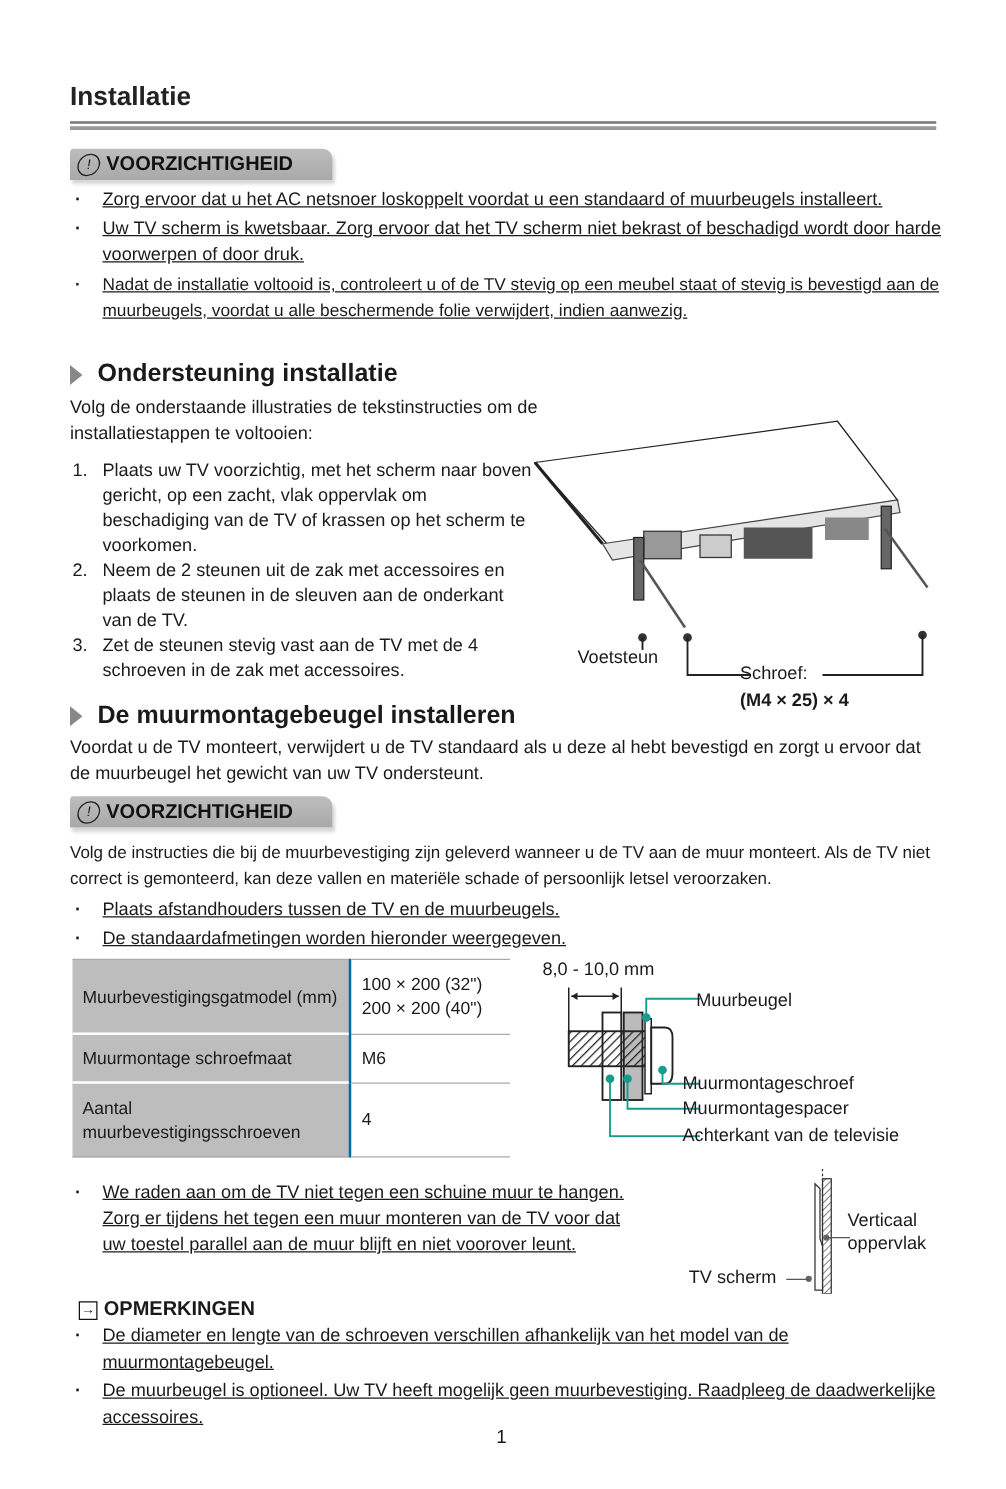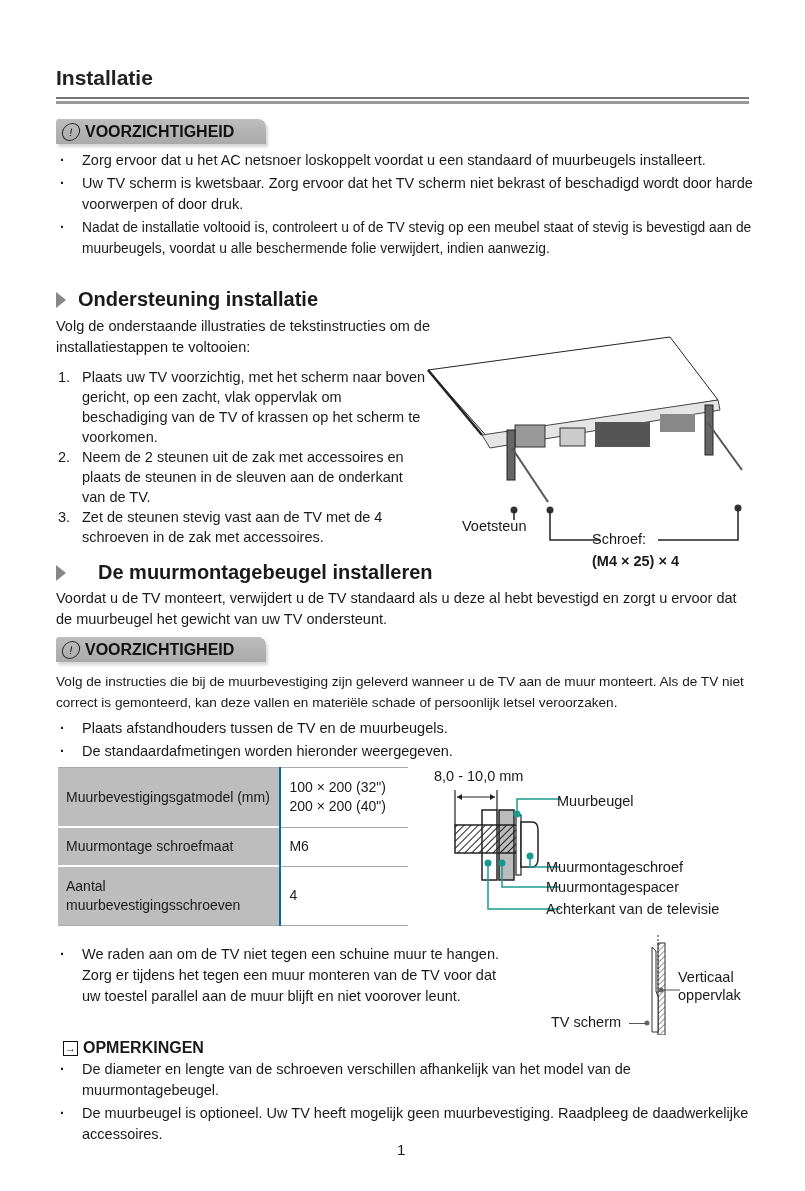--- a/index.html
+++ b/index.html
@@ -4,21 +4,21 @@
 <style>
   html, body { margin:0; padding:0; background:#ffffff; }
   body { width:805px; height:1191px; position:relative; font-family:"Liberation Sans", sans-serif; color:#1a1a1a; overflow:hidden; }
   .abs { position:absolute; }
   .title { left:56px; top:66px; font-size:21px; font-weight:bold; color:#222; }
   .rule1 { left:56px; top:97px; width:693px; height:2px; background:#777; }
   .rule2 { left:56px; top:101px; width:693px; height:3px; background:#999; }
   .badge { height:25px; background:linear-gradient(#bdbdbd,#a9a9a9); border-radius:3px 8px 0 0; box-shadow:2px 3px 3px #d6d6d6; display:flex; align-items:center; padding:0 8px 0 6px; font-weight:bold; font-size:16px; color:#111; }
   .badge .ico { width:16px; height:16px; border:1.5px solid #222; border-radius:50%; font-size:11px; display:inline-flex; align-items:center; justify-content:center; margin-right:5px; font-weight:normal; transform:skewX(-10deg); }
   .bul { font-size:14.5px; line-height:21px; }
-  .bul li { list-style:none; position:relative; padding-left:26px; margin-bottom:2px; }
+  .bul li { list-style:none; position:relative; padding-left:26px; margin-bottom:2px;text-decoration:underline; }
   .bul li::before { content:"·"; position:absolute; left:4px; top:0; font-weight:bold; }
   ul.bul { margin:0; padding:0; }
   .h2 { font-size:20px; font-weight:bold; display:flex; align-items:center; }
   .h2 .tri { width:0; height:0; border-top:8px solid transparent; border-bottom:8px solid transparent; border-left:10px solid #888; margin-right:12px; }
   .p { font-size:14.5px; line-height:21px; }
   ol.steps { margin:0; padding:0; font-size:14.5px; line-height:20px; }
   ol.steps li { list-style:none; position:relative; padding-left:24px; }
   ol.steps li .num { position:absolute; left:0; top:0; }
   table.spec { border-collapse:collapse; font-size:14px; line-height:19px; }
   table.spec td { border-top:1px solid #aaa; border-bottom:1px solid #aaa; padding:6px 8px; vertical-align:middle; }
@@ -74,21 +74,21 @@
   <circle cx="130" cy="204" r="3.5" fill="#333" transform="translate(0,-24)"></circle>
   <circle cx="318" cy="178" r="3.5" fill="#333"></circle>
   <polyline points="94,180 94,190" stroke="#222" stroke-width="1.5" fill="none"></polyline>
   <polyline points="130,180 130,210 180,210" stroke="#222" stroke-width="1.5" fill="none"></polyline>
   <polyline points="238,210 318,210 318,178" stroke="#222" stroke-width="1.5" fill="none"></polyline>
 </svg>
 <div class="abs lbl" style="left:462px;top:518px;">Voetsteun</div>
 <div class="abs lbl" style="left:592px;top:531px;">Schroef:</div>
 <div class="abs lbl" style="left:592px;top:553px;font-weight:bold;">(M4 × 25) × 4</div>
 
-<div class="abs h2" style="left:56px;top:561px;gap:20px;">
+<div class="abs h2" style="left:56px;top:561px;">
   <span class="tri"></span>
   <span>De muurmontagebeugel installeren</span>
 </div>
 <div class="abs p" style="left:56px;top:588px;width:700px;">Voordat u de TV monteert, verwijdert u de TV standaard als u deze al hebt bevestigd en zorgt u ervoor dat de muurbeugel het gewicht van uw TV ondersteunt.</div>
 
 <div class="abs badge" style="left:56px;top:637px;width:196px;">
   <span class="ico">!</span>
   <span>VOORZICHTIGHEID</span>
 </div>
 <div class="abs p" style="left:56px;top:671px;width:705px;font-size:13.6px;">Volg de instructies die bij de muurbevestiging zijn geleverd wanneer u de TV aan de muur monteert. Als de TV niet correct is gemonteerd, kan deze vallen en materiële schade of persoonlijk letsel veroorzaken.</div>

